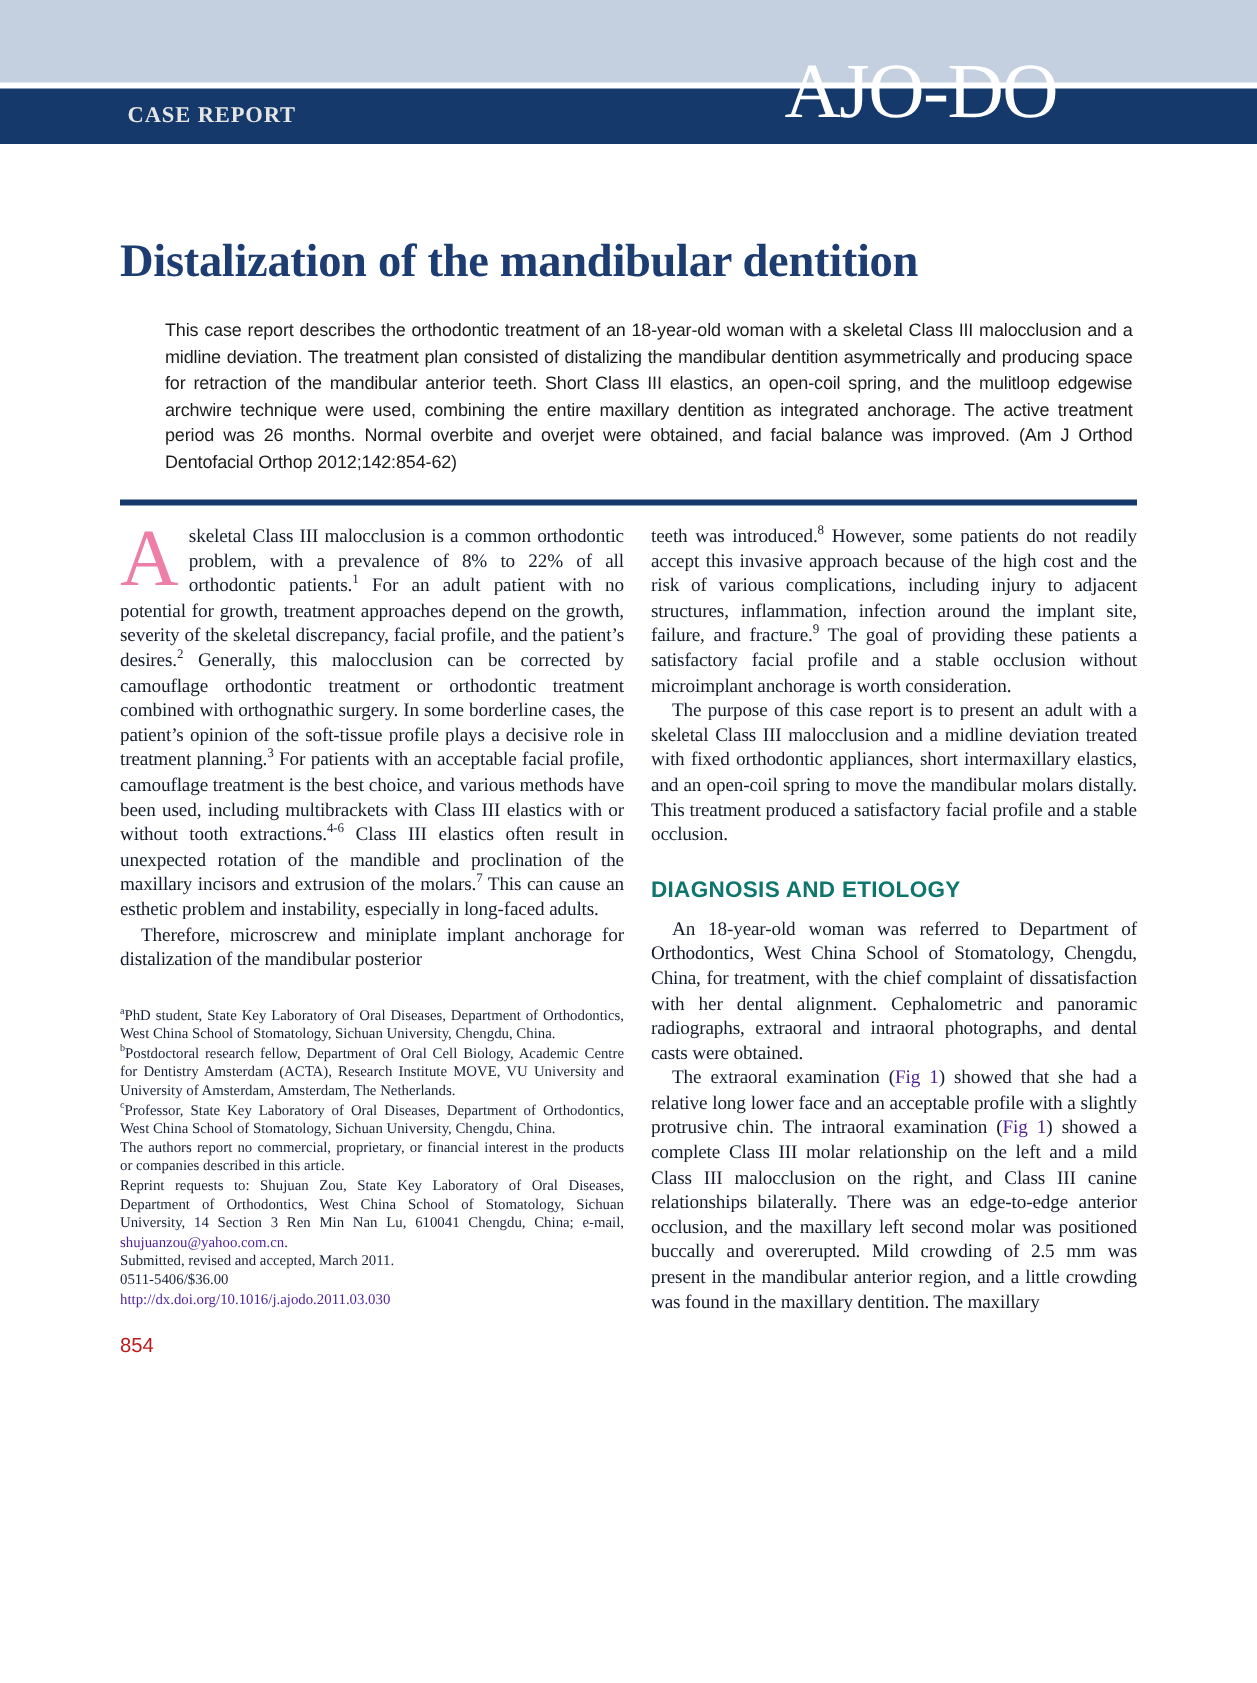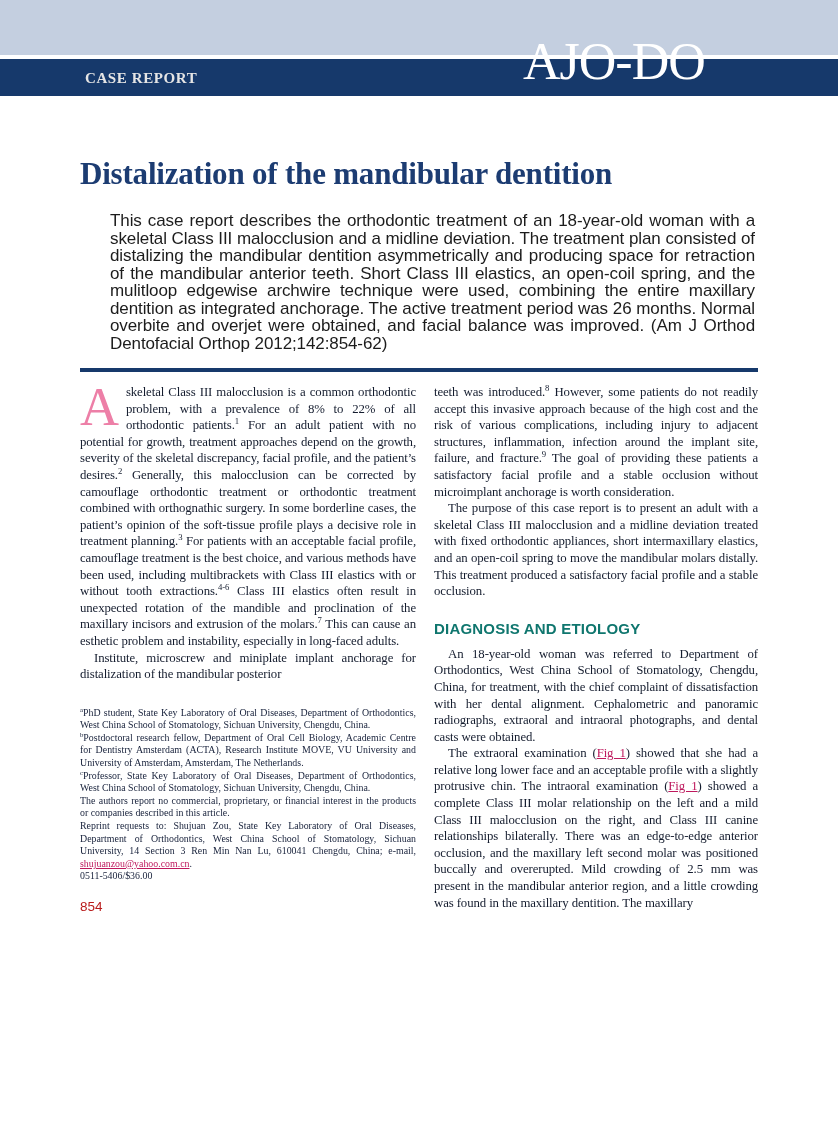--- a/index.html
+++ b/index.html
@@ -29,21 +29,21 @@
   .authors {
     margin:22px 0 0 0; font-family:"Liberation Sans", sans-serif;
     font-size:13.5px; line-height:17px; color:#2a4a80;
   }
   .affiliation {
     margin:3px 0 0 0; font-family:"Liberation Serif", serif;
     font-size:13.5px; line-height:17px; color:#2a4a80;
   }
   .abstract {
     margin:20px 0 0 30px; width:645px;
-    font-family:"Liberation Sans", sans-serif; font-size:17px; line-height:17.5px;
+    font-family:"Liberation Sans", sans-serif; font-size:12px; line-height:17.5px;
     color:#1c1c1c; text-align:justify; letter-spacing:-0.1px;
   }
   .rule { margin-top:16px; height:4px; background:#16396b; }
   .columns { display:flex; gap:18px; margin-top:12px; }
   .col-left  { width:336px; }
   .col-right { width:324px; }
   .col p.body {
     margin:0; font-size:12.8px; line-height:16.6px; text-align:justify;
     color:#141c2e; letter-spacing:-0.1px;
   }
@@ -51,21 +51,21 @@
   sup { font-size:68%; line-height:0; }
   .dropcap {
     float:left; font-size:54px; line-height:42px; padding:2px 7px 0 0;
     color:#ed7fa7; font-family:"Liberation Serif", serif;
   }
   .section-heading {
     margin:20px 0 9px 0; font-family:"Liberation Sans", sans-serif;
     font-size:15px; line-height:17px; color:#0f766e; font-weight:bold;
     letter-spacing:0.2px;
   }
-  .link { color:#be185d;text-decoration:underline; }
+  .link { color:#4c1d95; }
   .footnotes { margin-top:24px; }
   .footnote {
     margin:0; font-size:9.9px; line-height:12.6px; text-align:justify;
     color:#16203a;
   }
   .page-number {
     margin:16px 0 0 0; font-family:"Liberation Sans", sans-serif;
     font-size:13.5px; color:#b91c1c;
   }
 </style>
@@ -88,29 +88,31 @@
 
 
     <div class="abstract">This case report describes the orthodontic treatment of an 18-year-old woman with a skeletal Class III malocclusion and a midline deviation. The treatment plan consisted of distalizing the mandibular dentition asymmetrically and producing space for retraction of the mandibular anterior teeth. Short Class III elastics, an open-coil spring, and the mulitloop edgewise archwire technique were used, combining the entire maxillary dentition as integrated anchorage. The active treatment period was 26 months. Normal overbite and overjet were obtained, and facial balance was improved. (Am J Orthod Dentofacial Orthop 2012;142:854-62)</div>
 
     <div class="rule"></div>
 
     <div class="columns">
 
       <div class="col col-left">
         <p class="body"><span class="dropcap">A</span><span>skeletal Class III malocclusion is a common orthodontic problem, with a prevalence of 8% to 22% of all orthodontic patients.<sup>1</sup> For an adult patient with no potential for growth, treatment approaches depend on the growth, severity of the skeletal discrepancy, facial profile, and the patient’s desires.<sup>2</sup> Generally, this malocclusion can be corrected by camouflage orthodontic treatment or orthodontic treatment combined with orthognathic surgery. In some borderline cases, the patient’s opinion of the soft-tissue profile plays a decisive role in treatment planning.<sup>3</sup> For patients with an acceptable facial profile, camouflage treatment is the best choice, and various methods have been used, including multibrackets with Class III elastics with or without tooth extractions.<sup>4-6</sup> Class III elastics often result in unexpected rotation of the mandible and proclination of the maxillary incisors and extrusion of the molars.<sup>7</sup> This can cause an esthetic problem and instability, especially in long-faced adults.</span></p>
-        <p class="body indent">Institute, microscrew and miniplate implant anchorage for distalization of the mandibular posterior</p>
+        <p class="body indent">Therefore, microscrew and miniplate implant anchorage for distalization of the mandibular posterior</p>
 
         <div class="footnotes">
           <p class="footnote"><sup>a</sup>PhD student, State Key Laboratory of Oral Diseases, Department of Orthodontics, West China School of Stomatology, Sichuan University, Chengdu, China.</p>
           <p class="footnote"><sup>b</sup>Postdoctoral research fellow, Department of Oral Cell Biology, Academic Centre for Dentistry Amsterdam (ACTA), Research Institute MOVE, VU University and University of Amsterdam, Amsterdam, The Netherlands.</p>
           <p class="footnote"><sup>c</sup>Professor, State Key Laboratory of Oral Diseases, Department of Orthodontics, West China School of Stomatology, Sichuan University, Chengdu, China.</p>
           <p class="footnote">The authors report no commercial, proprietary, or financial interest in the products or companies described in this article.</p>
           <p class="footnote">Reprint requests to: Shujuan Zou, State Key Laboratory of Oral Diseases, Department of Orthodontics, West China School of Stomatology, Sichuan University, 14 Section 3 Ren Min Nan Lu, 610041 Chengdu, China; e-mail, <span class="link">shujuanzou@yahoo.com.cn</span>.</p>
+          <p class="footnote">Submitted, revised and accepted, March 2011.</p>
           <p class="footnote">0511-5406/$36.00</p>
+          <p class="footnote"><span class="link">http://dx.doi.org/10.1016/j.ajodo.2011.03.030</span></p>
         </div>
 
         <p class="page-number">854</p>
       </div>
 
       <div class="col col-right">
         <p class="body">teeth was introduced.<sup>8</sup> However, some patients do not readily accept this invasive approach because of the high cost and the risk of various complications, including injury to adjacent structures, inflammation, infection around the implant site, failure, and fracture.<sup>9</sup> The goal of providing these patients a satisfactory facial profile and a stable occlusion without microimplant anchorage is worth consideration.</p>
         <p class="body indent">The purpose of this case report is to present an adult with a skeletal Class III malocclusion and a midline deviation treated with fixed orthodontic appliances, short intermaxillary elastics, and an open-coil spring to move the mandibular molars distally. This treatment produced a satisfactory facial profile and a stable occlusion.</p>
         <h2 class="section-heading">DIAGNOSIS AND ETIOLOGY</h2>
         <p class="body indent">An 18-year-old woman was referred to Department of Orthodontics, West China School of Stomatology, Chengdu, China, for treatment, with the chief complaint of dissatisfaction with her dental alignment. Cephalometric and panoramic radiographs, extraoral and intraoral photographs, and dental casts were obtained.</p>

